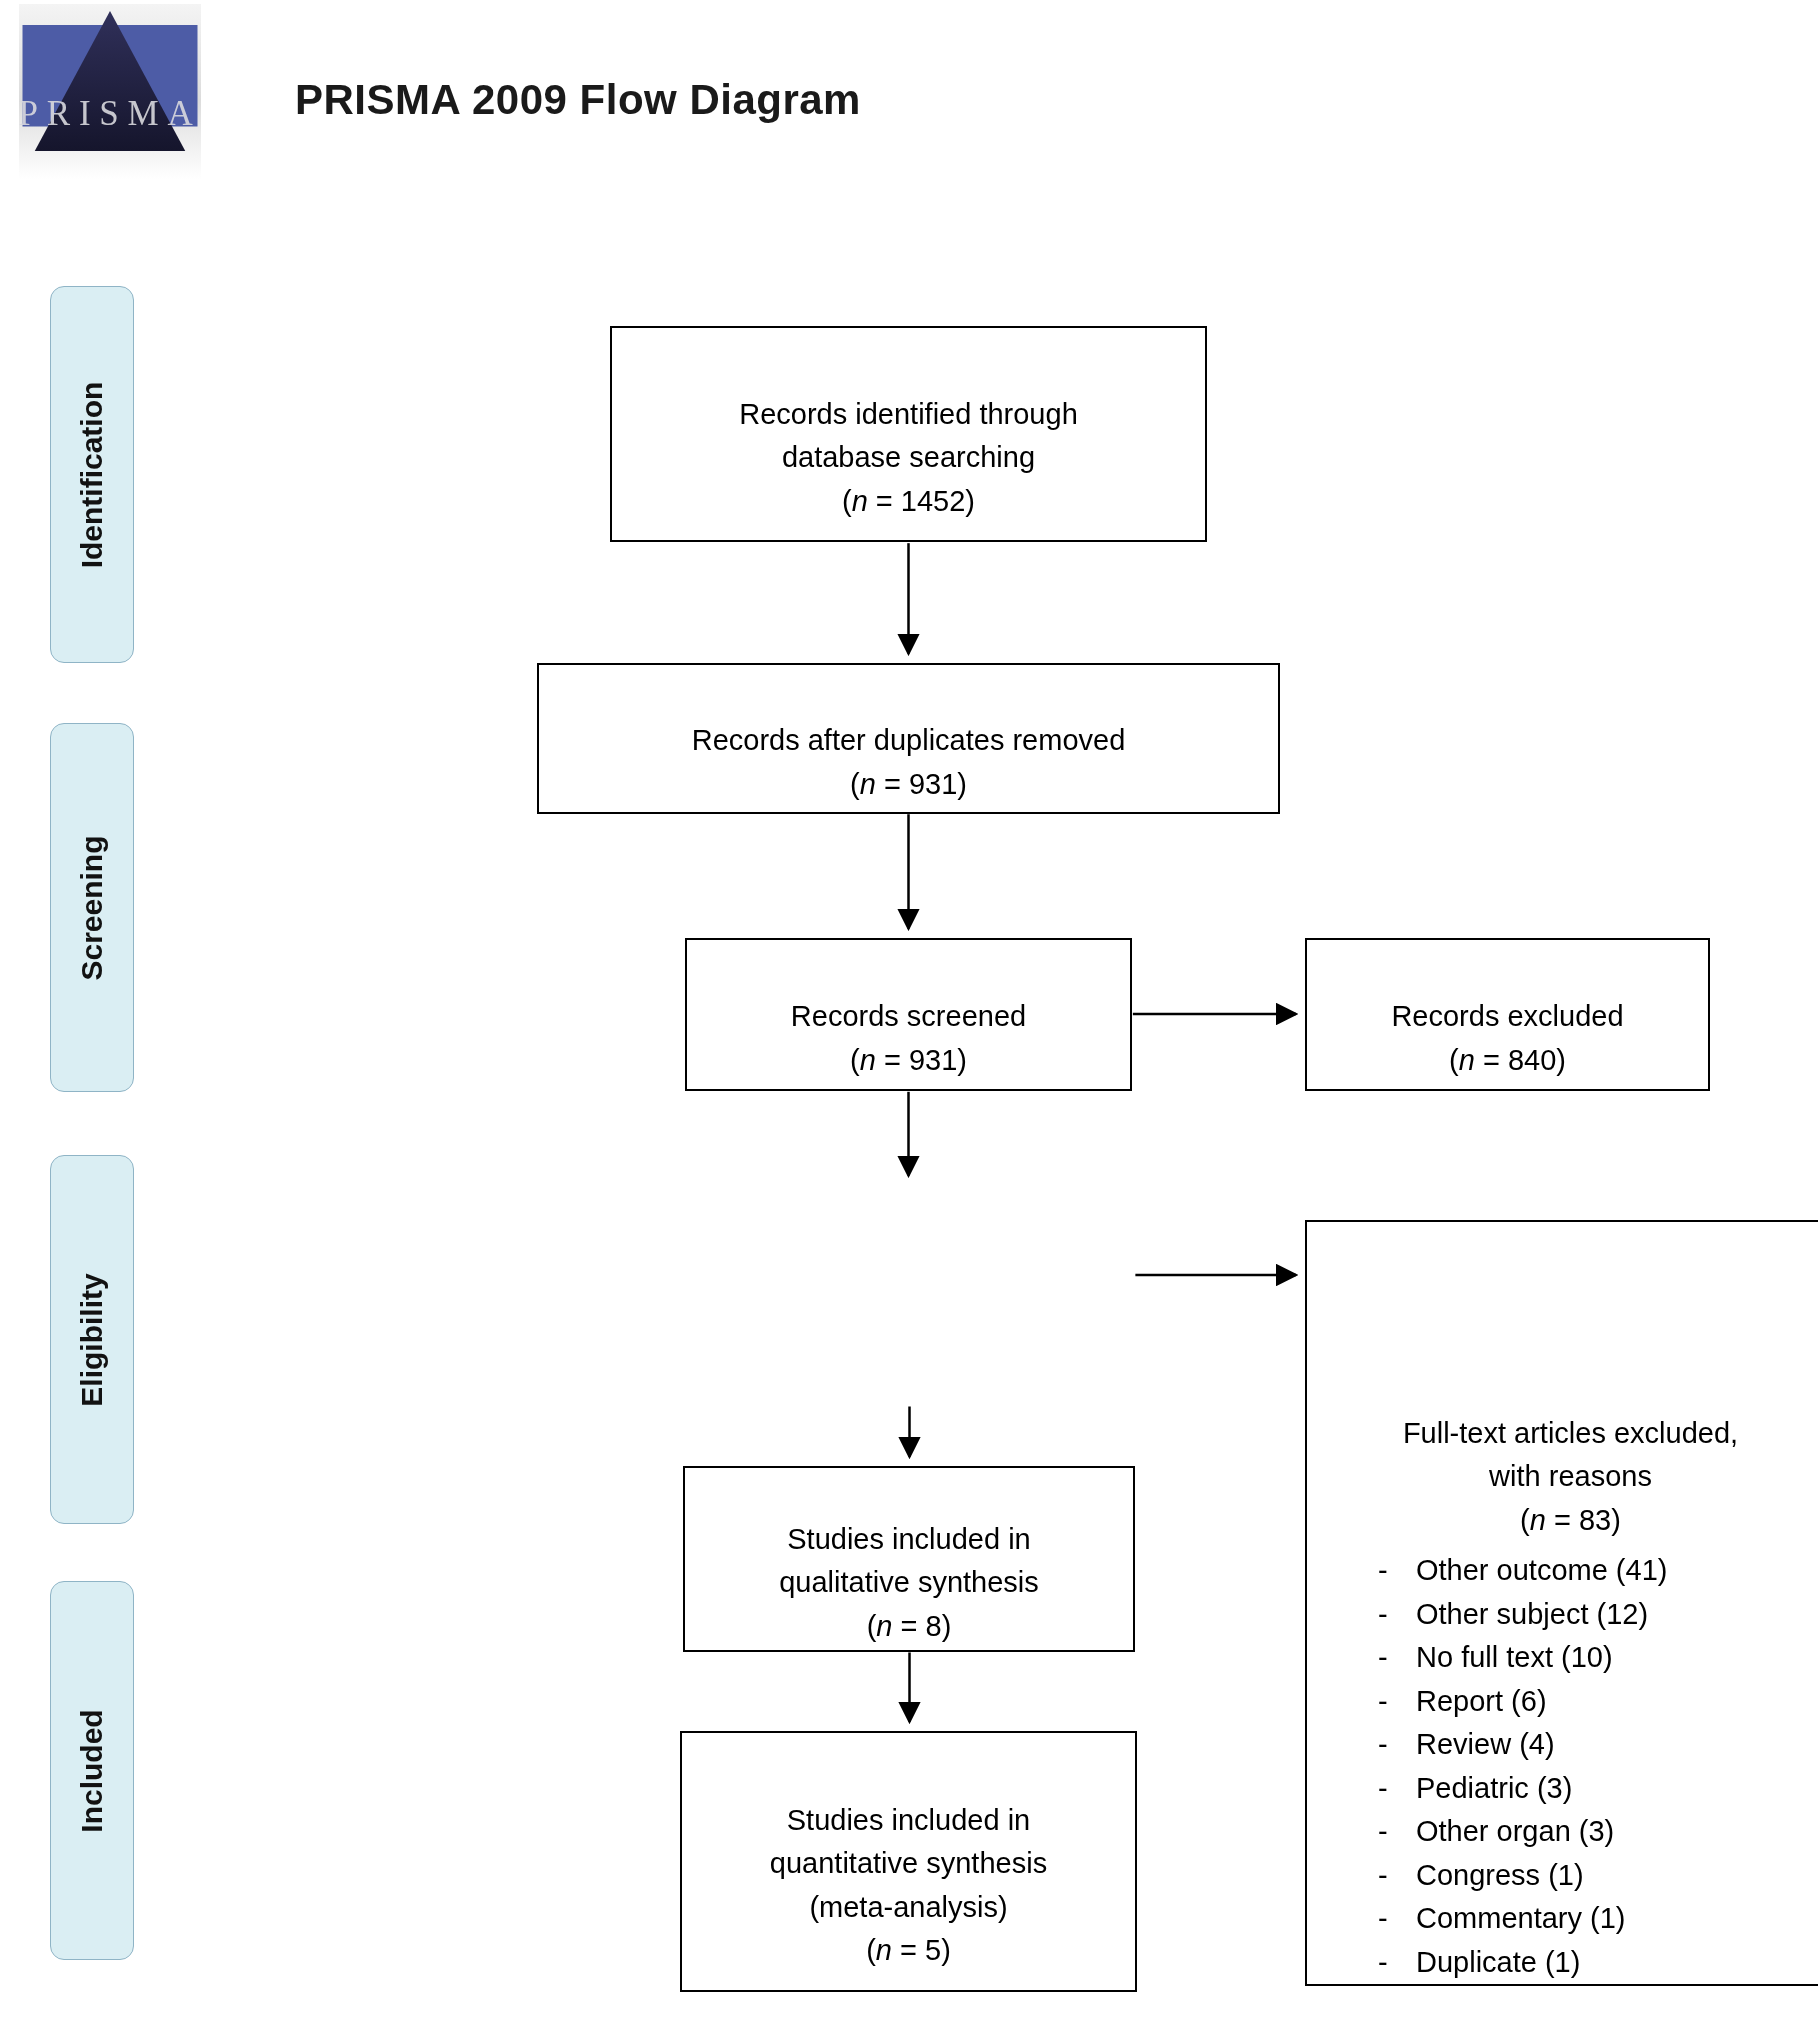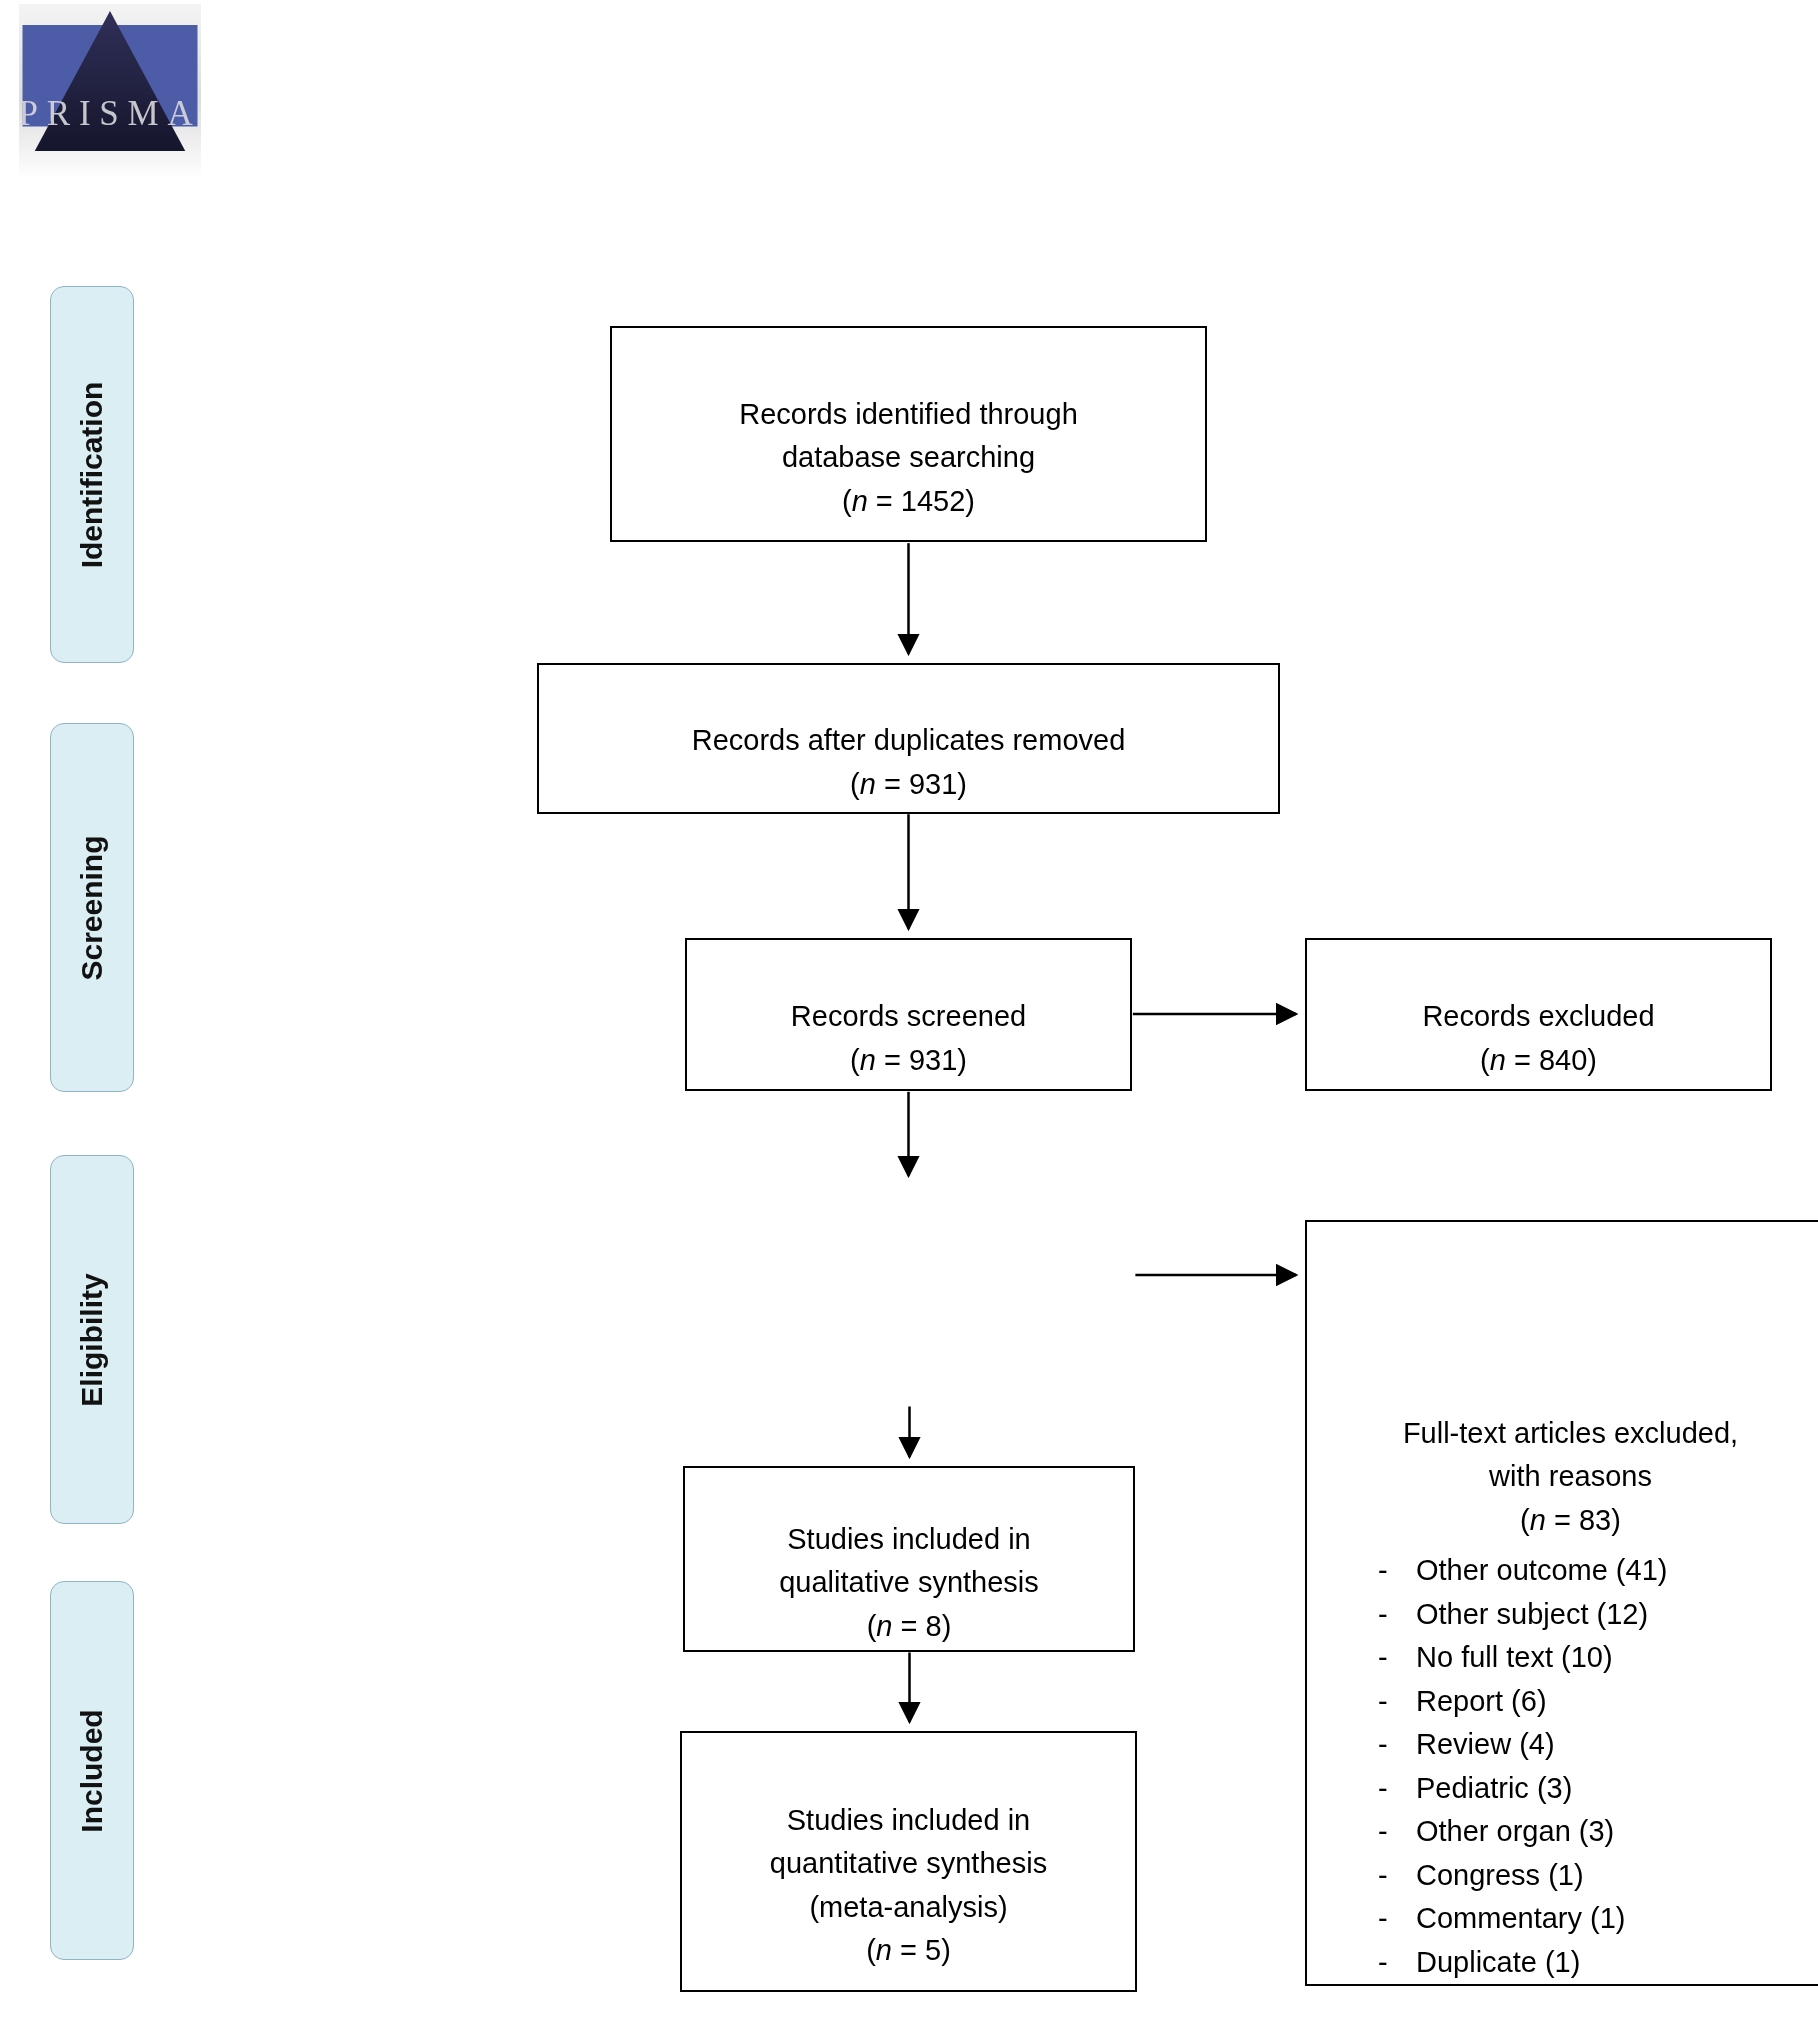--- a/index.html
+++ b/index.html
@@ -70,21 +70,21 @@
     justify-content: center;
     text-align: center;
     font-size: 29px;
     line-height: 1.5;
     color: #000000;
     z-index: 2;
   }
   .box-identified        { left: 610px; top: 326px;  width: 597px; height: 216px; }
   .box-deduplicated      { left: 537px; top: 663px; width: 743px; height: 151px; }
   .box-screened          { left: 685px; top: 938px; width: 447px;  height: 153px; }
-  .box-records-excluded  { left: 1305px; top: 938px; width: 467px;  height: 153px; }
+  .box-records-excluded  { left: 1305px; top: 938px; width: 405px;  height: 153px; }
   .box-fulltext-assessed { left: 683px; top: 1185px; width: 452px;  height: 221px; }
   .box-fulltext-excluded { left: 1305px; top: 1220px; width: 531px;  height: 766px;
                            justify-content: flex-end; padding-top: 28px; }
   .box-qualitative       { left: 683px; top: 1466px; width: 452px;  height: 186px; }
   .box-quantitative      { left: 680px; top: 1731px; width: 457px;  height: 261px; }
 
   .box-text { width: 100%; padding: 0 10px; margin-top: 48px; }
   .box-text i { font-style: italic; }
 
   
@@ -125,20 +125,21 @@
         <stop offset="0" stop-color="#30305a"></stop>
         <stop offset="1" stop-color="#15152c"></stop>
       </linearGradient>
     </defs>
     <rect x="0" y="0" width="104" height="100" fill="url(#logo-bg)"></rect>
     <rect x="2" y="12" width="100" height="58" fill="#4d5ca6"></rect>
     <polygon points="52,4 95,84 9,84" fill="url(#logo-tri)"></polygon>
     <text x="52" y="69" text-anchor="middle" font-family="Liberation Serif, serif" font-size="20" letter-spacing="5" fill="#d9d9de" opacity="0.9">PRISMA</text>
   </svg>
 
+  <div class="page-title">PRISMA 2009 Flow Diagram</div>
 
   <div class="stage stage-identification">
     <span>Identification</span>
   </div>
   <div class="stage stage-screening">
     <span>Screening</span>
   </div>
   <div class="stage stage-eligibility">
     <span>Eligibility</span>
   </div>

